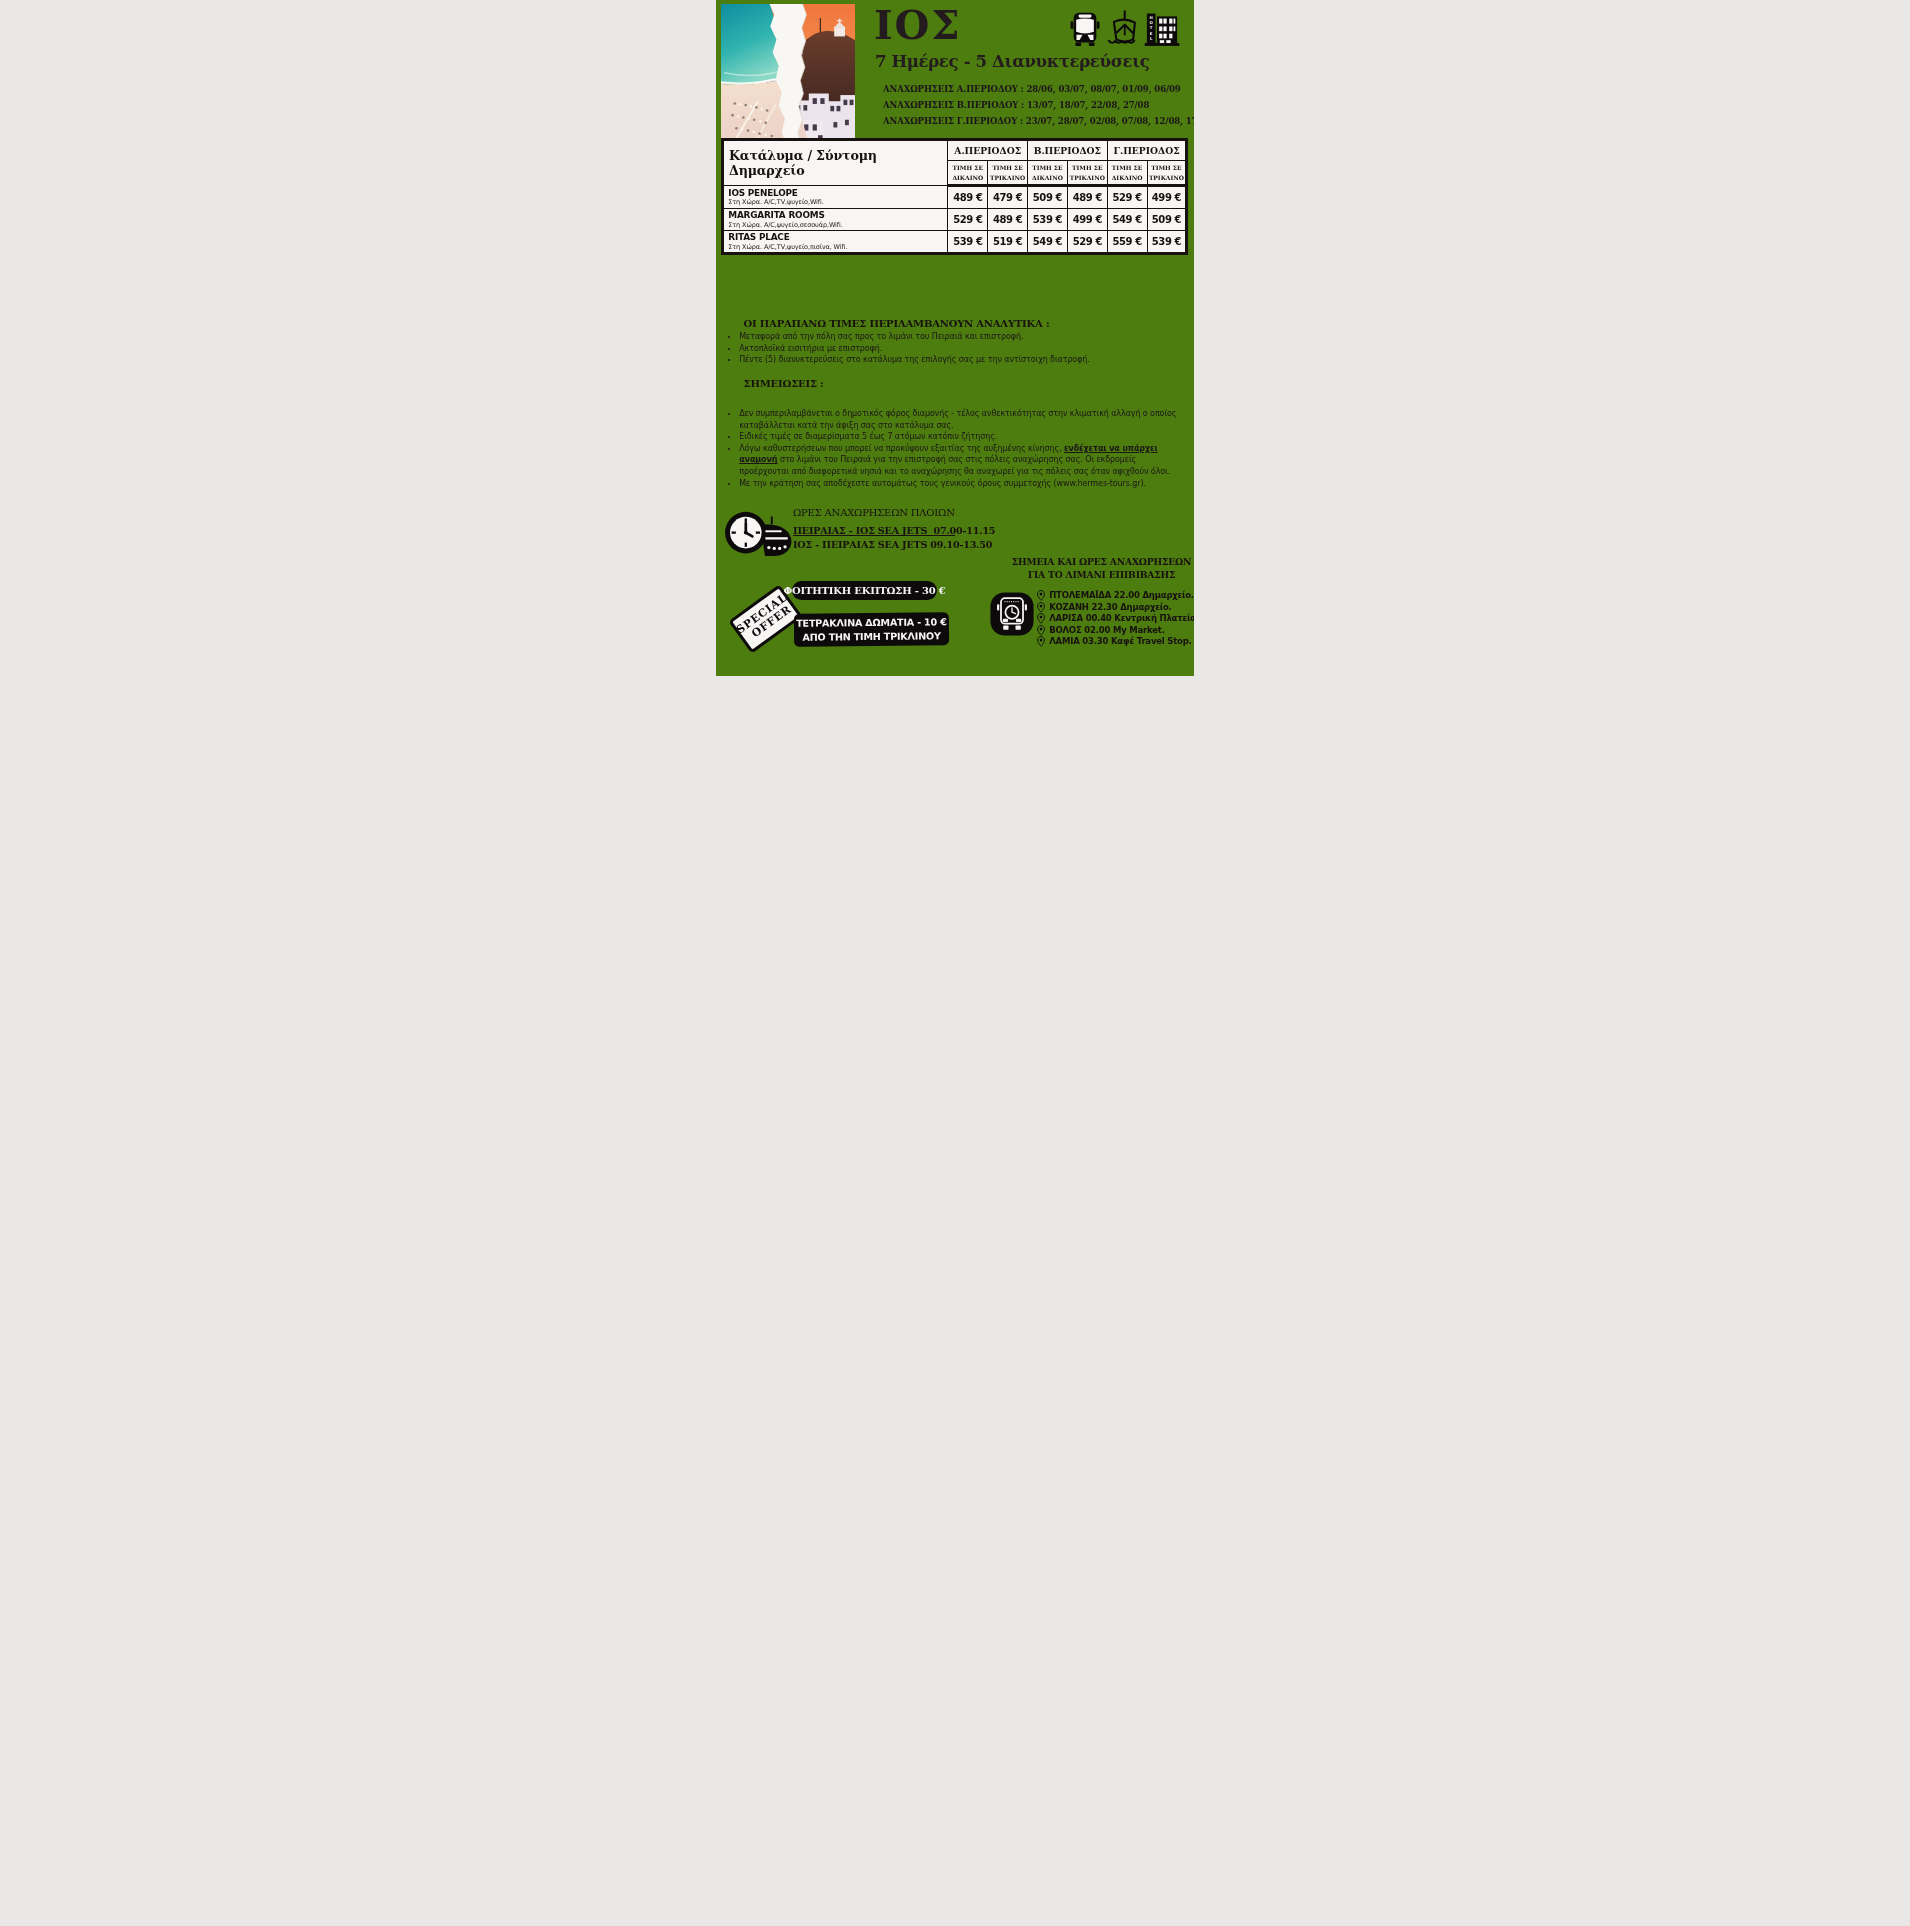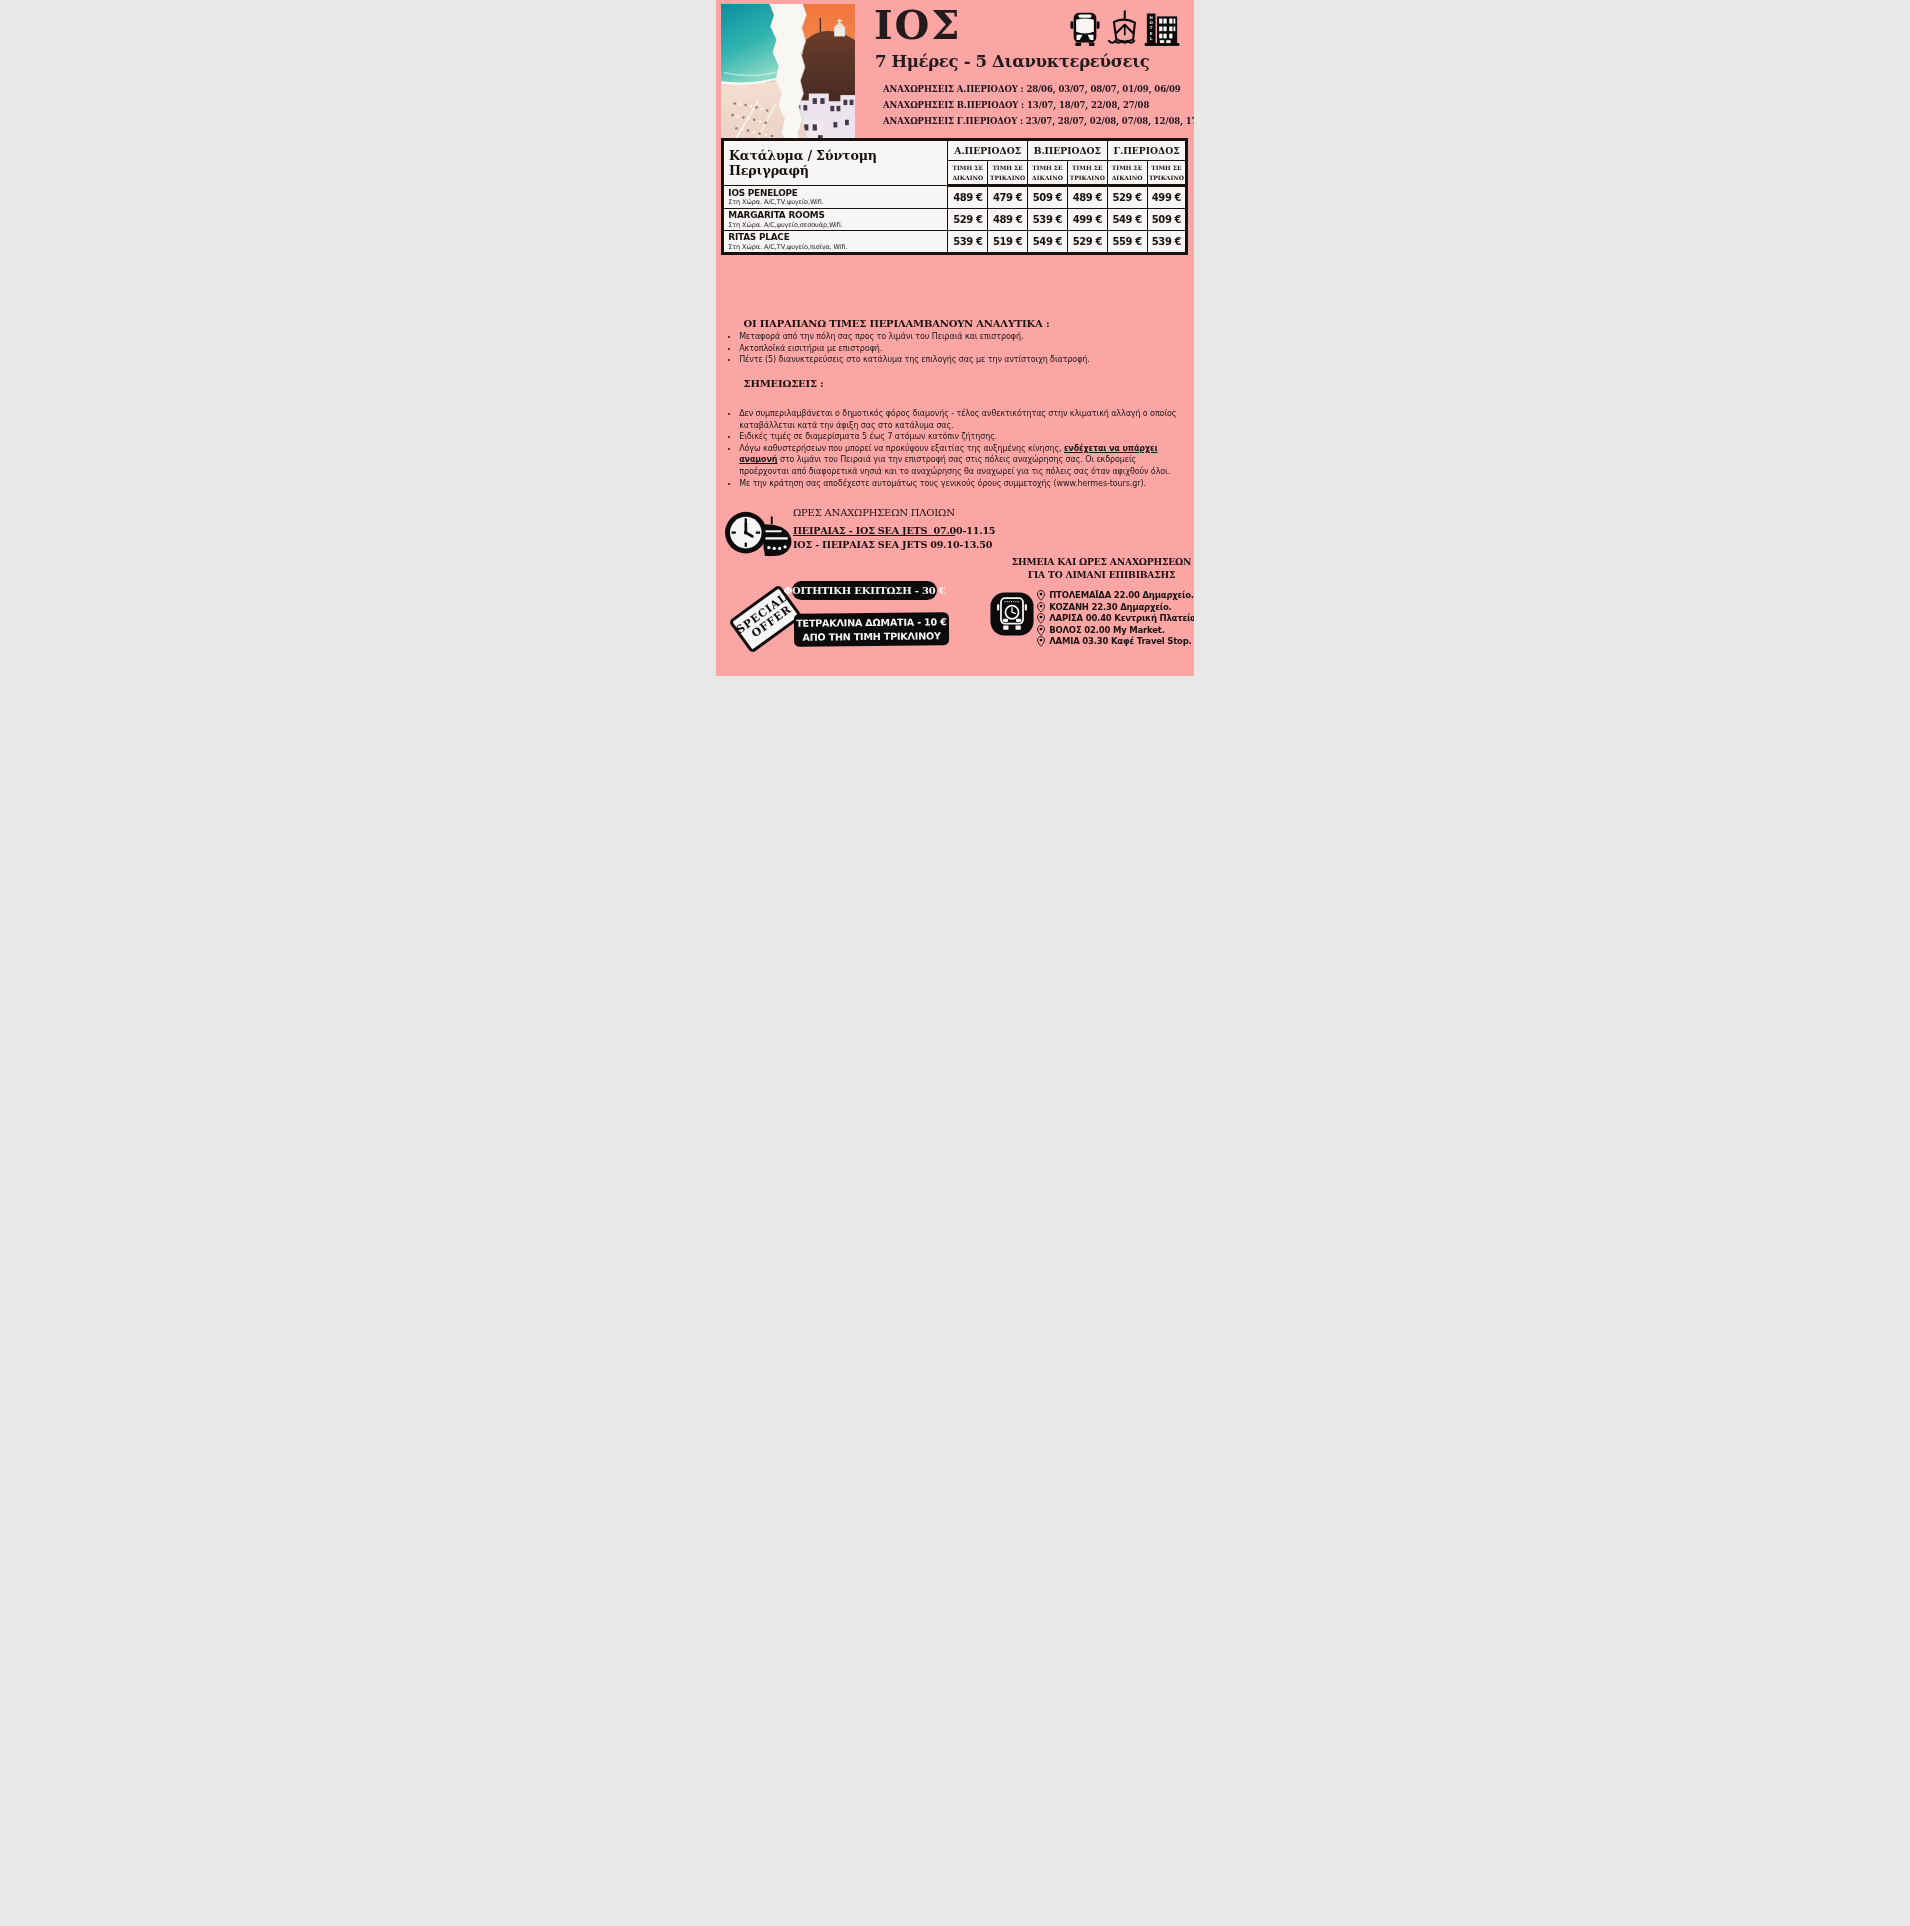--- a/index.html
+++ b/index.html
@@ -1,19 +1,19 @@
 <!DOCTYPE html>
 <html style="font-size:6.2px"><head>
 <meta charset="utf-8">
 <style>
   * { margin:0; padding:0; box-sizing:border-box; }
   html,body { background:#e9e8e6; }
   #poster {
     position:relative; width:478px; height:676px; margin:0 auto;
-    background:#fca5a5; color:#17110f; overflow:hidden;
+    background:#4d7c0f; color:#17110f; overflow:hidden;
     font-family:"DejaVu Sans", sans-serif;
   }
   .abs { position:absolute; }
   .serif { font-family:"DejaVu Serif", serif; }
 
   
   #island-photo { left:5.4px; top:3.9px; width:134px; height:142px; }
   #page-title {
     left:158px; top:3.1px; font-size:40px; font-weight:bold;
     letter-spacing:1.9px; line-height:1.1; color:#231b1e;
@@ -275,21 +275,21 @@
         <col style="width:225px">
           <col>
           <col>
           <col>
           <col>
           <col>
           <col>
       </colgroup>
       <tbody>
           <tr style="height:21px">
-        <td class="acc-head" rowspan="2">Κατάλυμα / Σύντομη Περιγραφή</td>
+        <td class="acc-head" rowspan="2">Κατάλυμα / Σύντομη Δημαρχείο</td>
         <th class="period" colspan="2">Α.ΠΕΡΙΟΔΟΣ</th>
         <th class="period" colspan="2">Β.ΠΕΡΙΟΔΟΣ</th>
         <th class="period" colspan="2">Γ.ΠΕΡΙΟΔΟΣ</th>
       </tr>
       <tr class="subhead" style="height:25.4px">
         <th>
           <span>ΤΙΜΗ ΣΕ</span>
               <span>ΔΙΚΛΙΝΟ</span>
             </th>
         <th>

